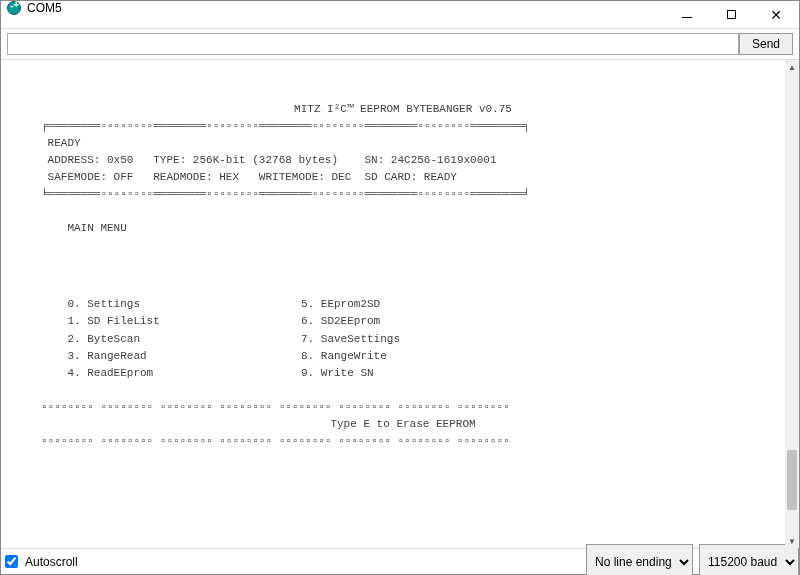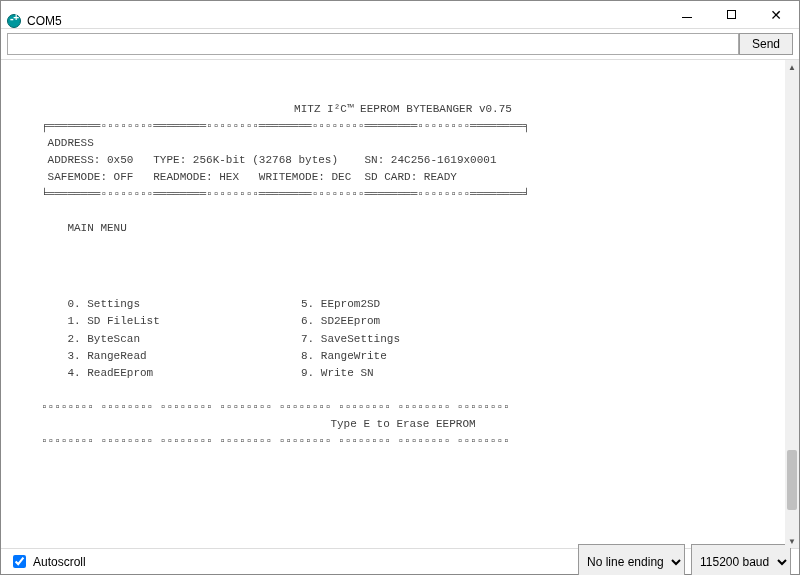--- a/index.html
+++ b/index.html
@@ -12,21 +12,21 @@
     overflow: hidden;
   }
   .window {
     width: 800px; height: 575px;
     border: 1px solid #888;
     display: flex; flex-direction: column;
     background: #fff;
   }
   .titlebar {
     height: 28px;
-    display: flex; align-items: flex-end;
+    display: flex; align-items: flex-start;
     background: #fff;
     border-bottom: 1px solid #ddd;
     padding-left: 6px;
   }
   .titlebar .icon {
     width: 14px; height: 14px;
     border-radius: 50%;
     background: #00979d;
     border: 1px solid #006468;
     position: relative;
@@ -131,21 +131,21 @@
     top: 390px;
     height: 60px;
     background:#c0c0c0;
     border-radius:2px;
   }
 
   .statusbar {
     height: 26px;
     display:flex;
     align-items:center;
-    padding: 0 8px;
+    padding: 0 0;
     gap: 6px;
     background:#fff;
     border-top:1px solid #ddd;
     font-size:12px;
   }
   .statusbar .autoscroll {
     display:flex; align-items:center; gap:4px;
     flex:1;
   }
   .statusbar select {
@@ -181,21 +181,21 @@
     </div>
   </div>
 
   <div class="toolbar">
     <input type="text" value="" style="">
     <button>Send</button>
   </div>
 
   <div class="terminal-wrap">
     <pre class="terminal"><span class="center">MITZ I²C™ EEPROM BYTEBANGER v0.75</span><span>╒════════▫▫▫▫▫▫▫▫════════▫▫▫▫▫▫▫▫════════▫▫▫▫▫▫▫▫════════▫▫▫▫▫▫▫▫════════╕</span>
- <span>ADDRESS</span>
+ <span>READY</span>
  <span>ADDRESS: 0x50   TYPE: 256K-bit (32768 bytes)    SN: 24C256-1619x0001</span>
  <span>SAFEMODE: OFF   READMODE: HEX   WRITEMODE: DEC  SD CARD: READY</span>
 <span>╘════════▫▫▫▫▫▫▫▫════════▫▫▫▫▫▫▫▫════════▫▫▫▫▫▫▫▫════════▫▫▫▫▫▫▫▫════════╛</span>
 
     <span>MAIN MENU</span>
 
 <span class="menu-cols"><span class="menu-col">    <span>0. Settings</span>
     <span>1. SD FileList</span>
     <span>2. ByteScan</span>
     <span>3. RangeRead</span>

